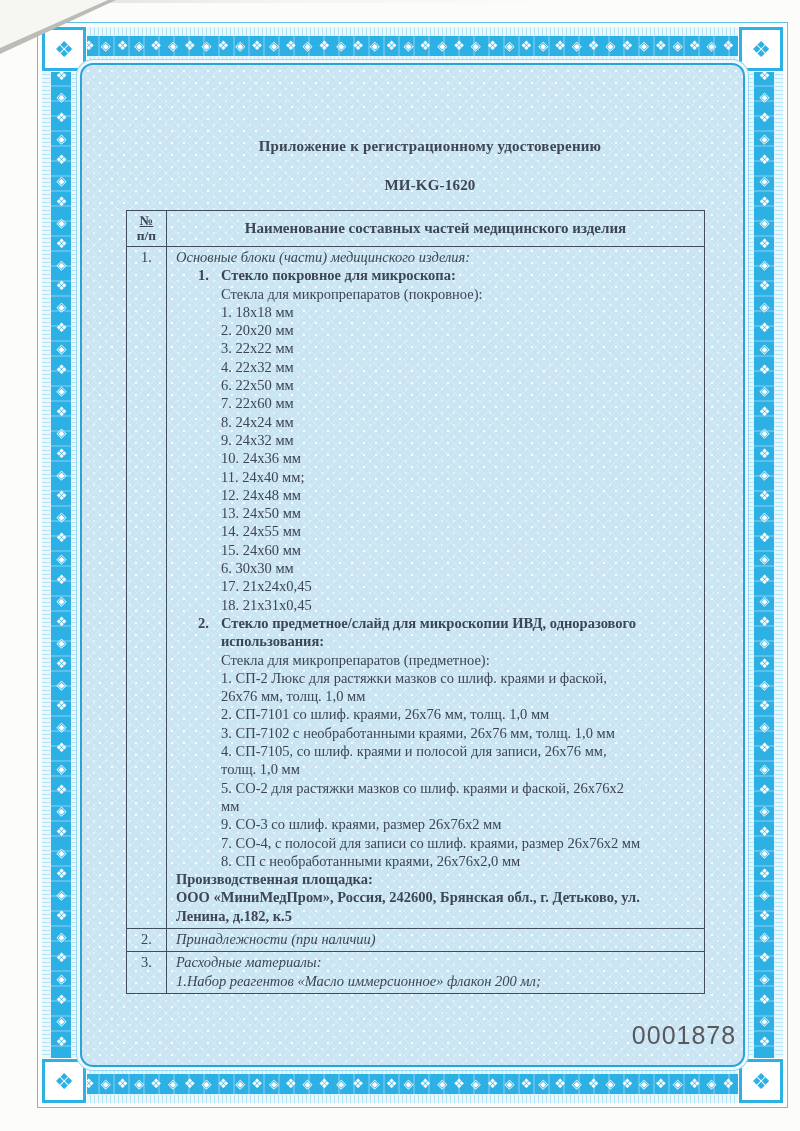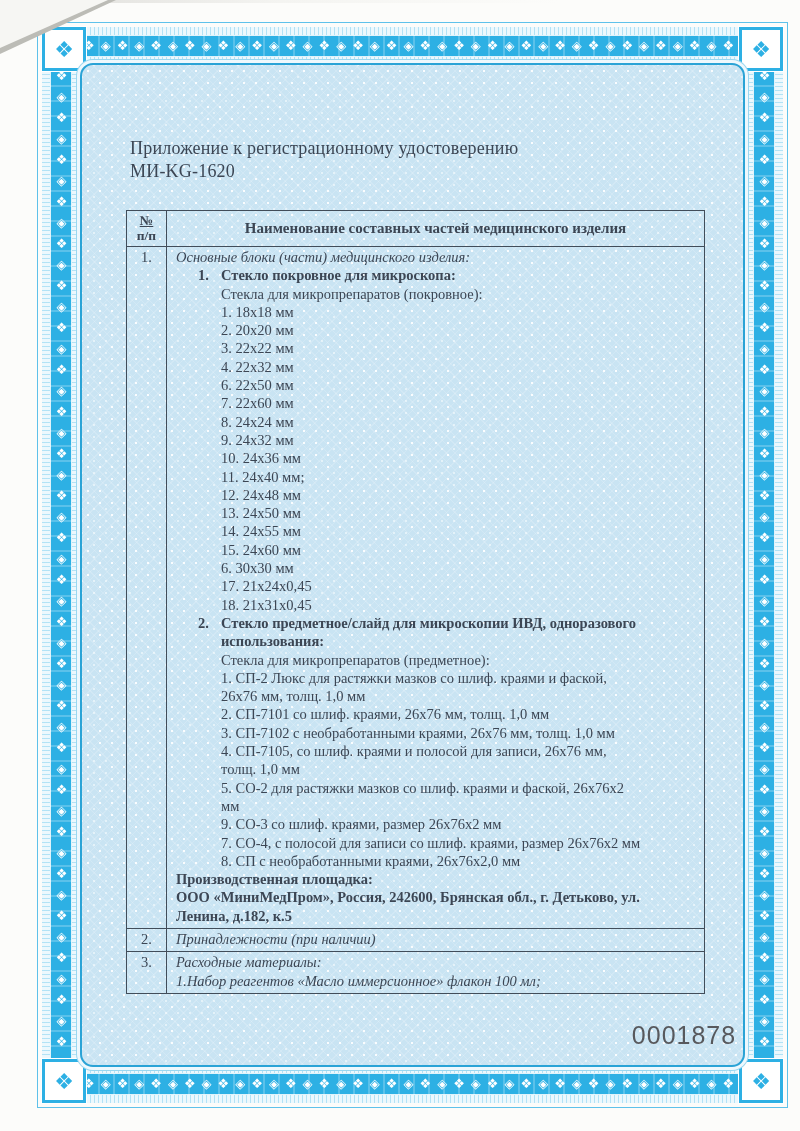--- a/index.html
+++ b/index.html
@@ -77,25 +77,25 @@
 
   
   .fold { position:absolute; left:0; top:0; width:132px; height:64px; z-index:60; }
   .fold .f-shadow { position:absolute; inset:0; background:#bcbcb6; clip-path:polygon(0 0, 116px 0, 0 54px); }
   .fold .f-paper  { position:absolute; inset:0; background:#f6f6f3; clip-path:polygon(0 0, 108px 0, 0 48px); }
   .top-shade { position:absolute; left:0; top:0; right:0; height:3px; z-index:55;
     background:linear-gradient(90deg, #dddcd8, #f4f4f1 35%, rgba(252,252,250,0) 70%); }
 
   
   .doc-title {
-    position:absolute; left:130px; width:600px; text-align:left;
-    font-weight:normal; font-size:18px; color:#3c4654; letter-spacing:.2px; z-index:5;
+    position:absolute; left:130px; width:600px; text-align:center;
+    font-weight:bold; font-size:15px; color:#3c4654; letter-spacing:.2px; z-index:5;
   }
   .t1 { top:138px; }
-  .t2 { top:161px; }
+  .t2 { top:177px; }
 
   .tbl {
     position:absolute; left:126px; top:210px; width:577px; z-index:5;
     border:1px solid #414d5a; color:#3c4654; font-size:14.5px;
   }
   .thead { display:flex; border-bottom:1px solid #414d5a; font-weight:bold; }
   .th-num {
     width:39px; flex-shrink:0; border-right:1px solid #414d5a;
     text-align:center; padding:2px 0 3px 0; font-size:13.5px; line-height:15px;
   }
@@ -213,21 +213,21 @@
         <div class="trow">
           <div class="tnum">2.</div>
           <div class="tcontent">
             <div class="ln k-p">Принадлежности (при наличии)</div>
           </div>
         </div>
         <div class="trow">
           <div class="tnum">3.</div>
           <div class="tcontent">
             <div class="ln k-p">Расходные материалы:</div>
-            <div class="ln k-p">1.Набор реагентов «Масло иммерсионное» флакон 100 мл;</div>
+            <div class="ln k-p">1.Набор реагентов «Масло иммерсионное» флакон 200 мл;</div>
           </div>
         </div>
       </div>
   </div>
 
   <div class="serial">0001878</div>
 
   <div class="top-shade"></div>
   <div class="fold">
     <div class="f-shadow"></div>

